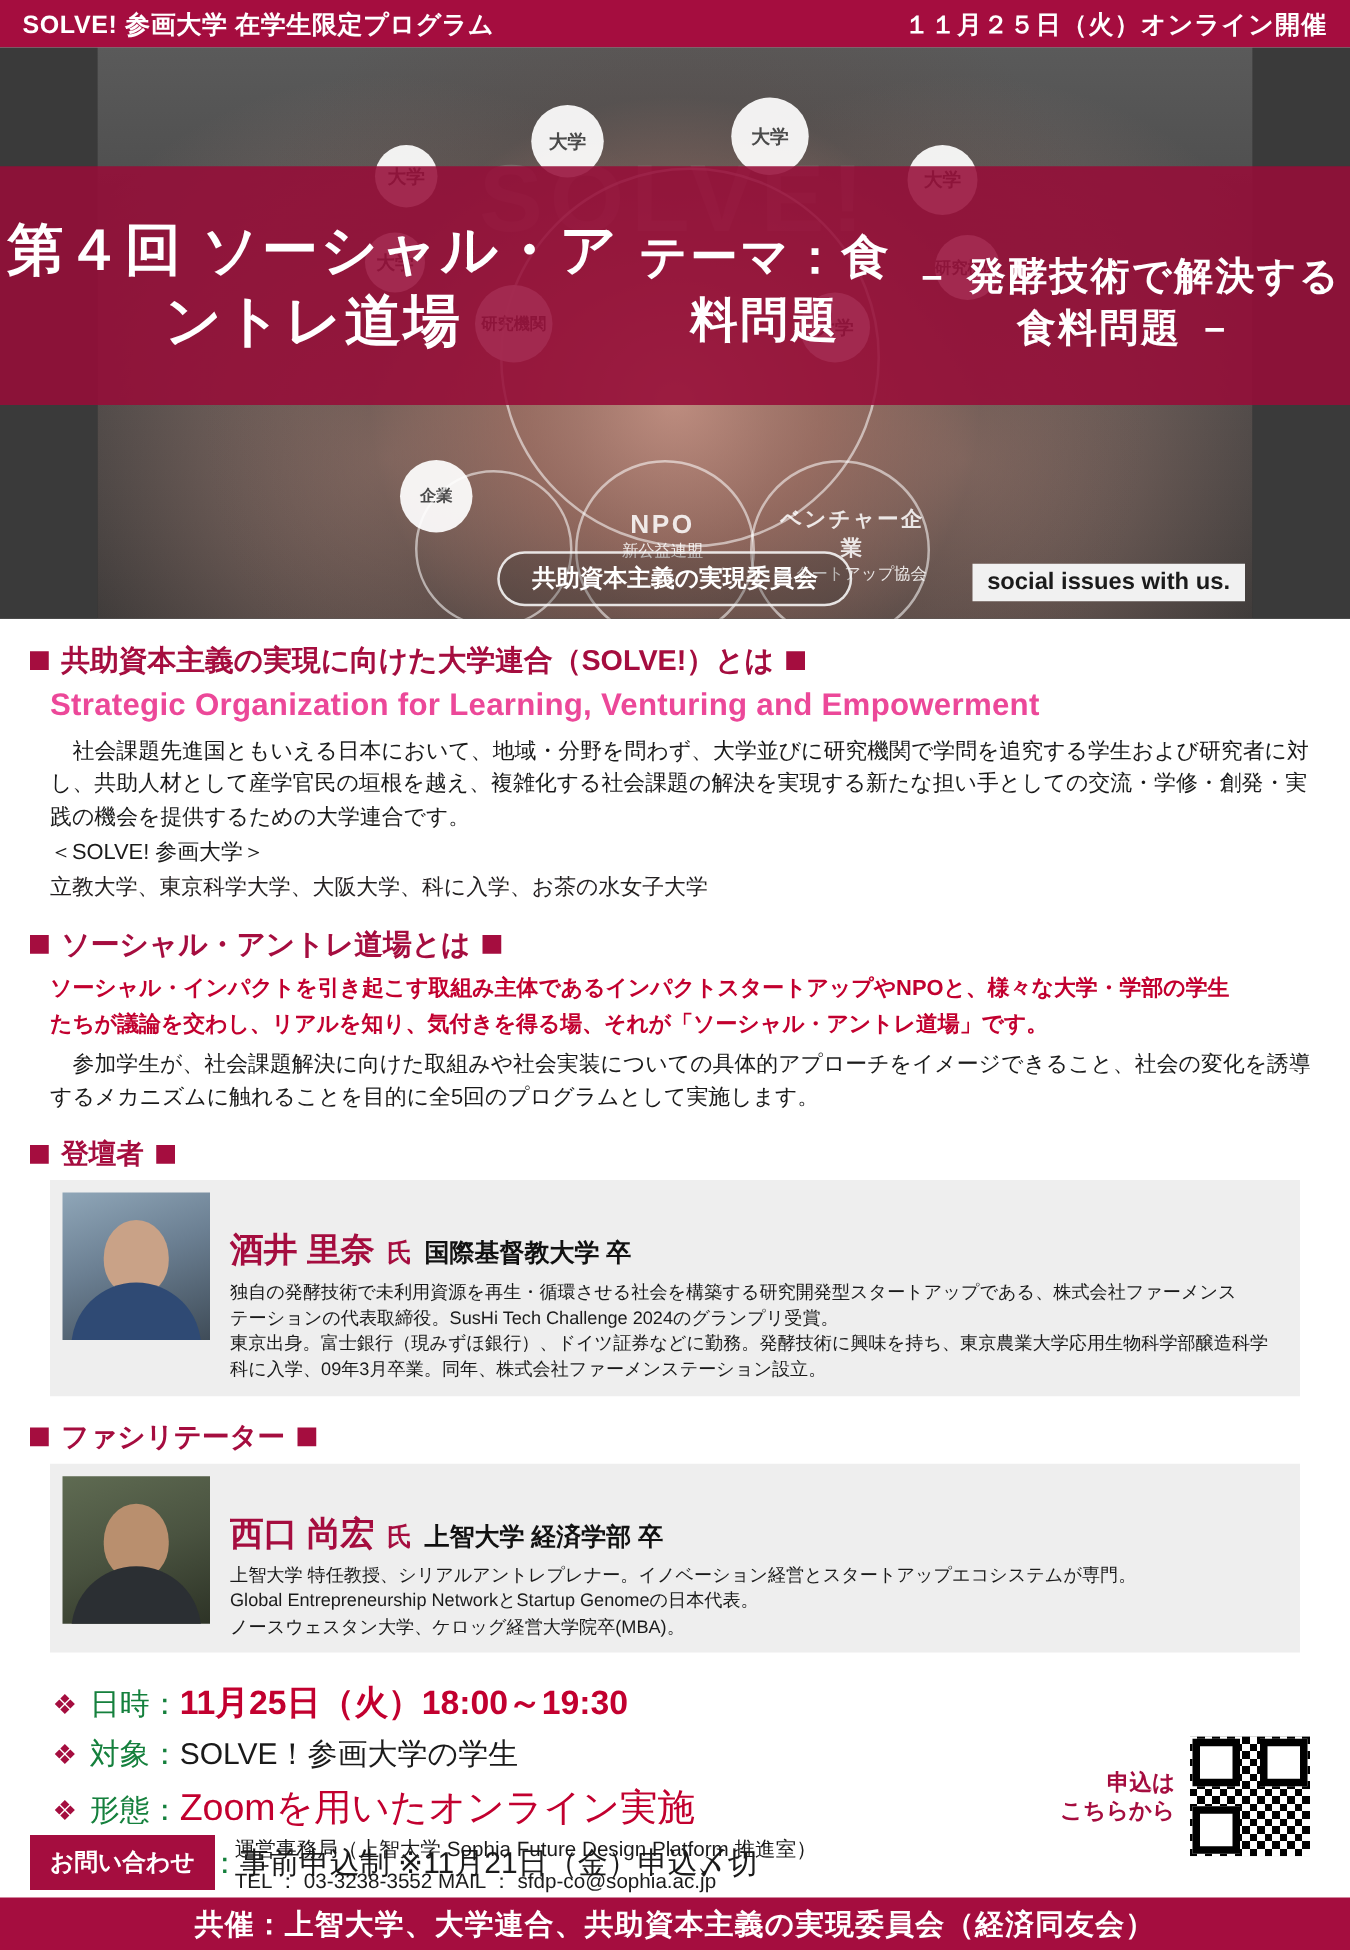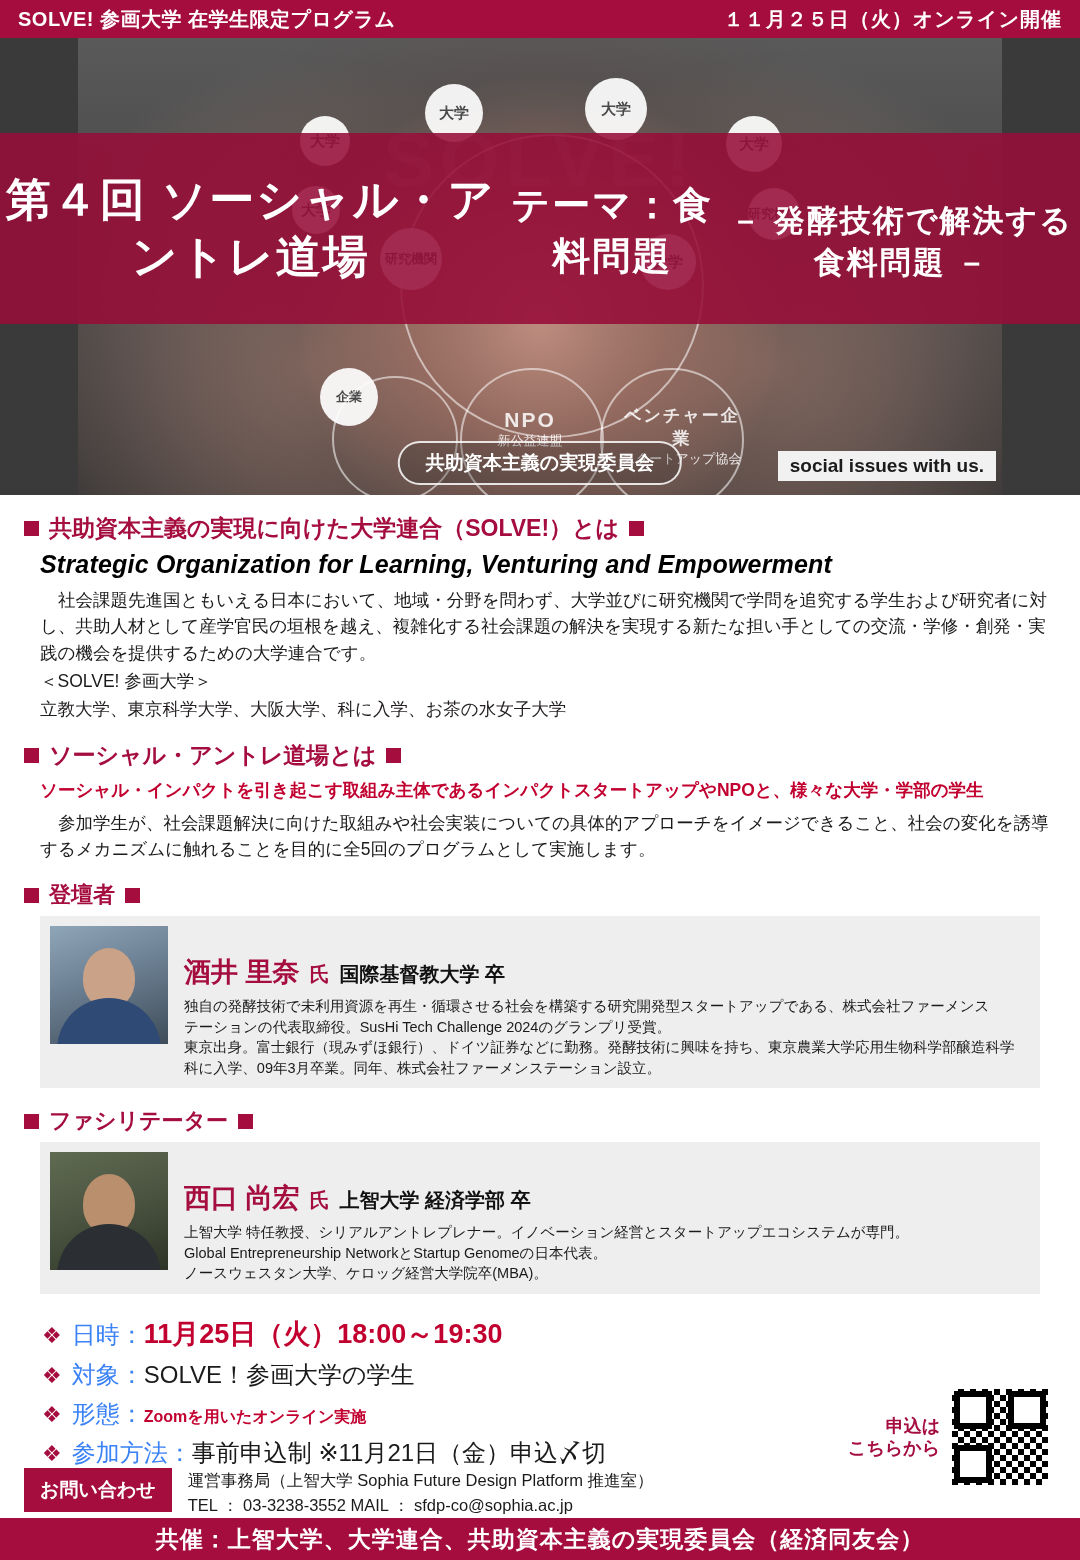--- a/index.html
+++ b/index.html
@@ -178,26 +178,25 @@
     align-items: center;
     gap: 10px;
   }
   .sq {
     display: inline-block;
     width: 15px; height: 15px;
     background: #a50d3f;
   }
   .sec-head.small { font-size: 22px; }
   .eng-title {
-    color: #000000;
+    color: #ec4899;
     font-size: 25px;
     font-weight: bold;
     margin: 4px 0 8px 16px;
     letter-spacing: 0.2px;
-    font-style: italic;
   }
   p.body {
     font-size: 17.5px;
     line-height: 1.5;
     margin: 0 0 2px 16px;
     color: #1a1a1a;
   }
   p.body.indent { text-indent: 18px; }
   p.body.red {
     color: #c2002f;
@@ -289,24 +288,24 @@
     display: flex;
     align-items: baseline;
     margin-bottom: 7px;
     font-size: 24px;
   }
   .dia {
     color: #a50d3f;
     font-size: 22px;
     margin-right: 10px;
   }
-  .dlabel { color: #3b82f6; font-size: 24px; }
+  .dlabel { color: #15803d; font-size: 24px; }
   .dval { color: #1a1a1a; font-size: 24px; }
   .dval.red { color: #c2002f; font-weight: bold; font-size: 27px; }
-  .dval.redsm { color: #c2002f; font-weight: bold; font-size: 16px; }
+  .dval.redsm { color: #c2002f; font-weight: normal; font-size: 30px; }
 
   
   .qr-area {
     position: absolute;
     right: 22px;
     top: 1385px;
     width: 210px;
     display: flex;
     align-items: center;
     gap: 8px;
@@ -440,20 +439,21 @@
     <p class="body indent">社会課題先進国ともいえる日本において、地域・分野を問わず、大学並びに研究機関で学問を追究する学生および研究者に対し、共助人材として産学官民の垣根を越え、複雑化する社会課題の解決を実現する新たな担い手としての交流・学修・創発・実践の機会を提供するための大学連合です。</p>
     <p class="body">＜SOLVE! 参画大学＞</p>
     <div class="uni-list">立教大学、東京科学大学、大阪大学、科に入学、お茶の水女子大学</div>
 
     <div class="sec-head">
       <span class="sq"></span>
       <span>ソーシャル・アントレ道場とは</span>
       <span class="sq"></span>
     </div>
     <p class="body red">ソーシャル・インパクトを引き起こす取組み主体であるインパクトスタートアップやNPOと、様々な大学・学部の学生</p>
+    <p class="body red">たちが議論を交わし、リアルを知り、気付きを得る場、それが「ソーシャル・アントレ道場」です。</p>
     <p class="body indent" style="margin-top:6px;">参加学生が、社会課題解決に向けた取組みや社会実装についての具体的アプローチをイメージできること、社会の変化を誘導するメカニズムに触れることを目的に全5回のプログラムとして実施します。</p>
 
     <div class="sec-head small">
       <span class="sq"></span>
       <span>登壇者</span>
       <span class="sq"></span>
     </div>
     <div class="card">
       <div class="portrait">
         <div class="head"></div>

